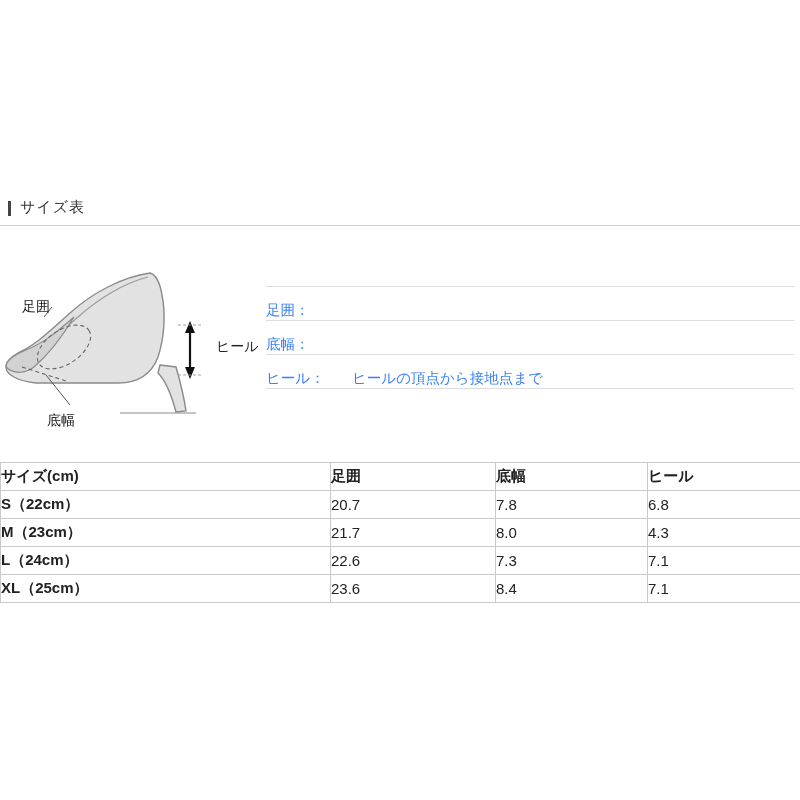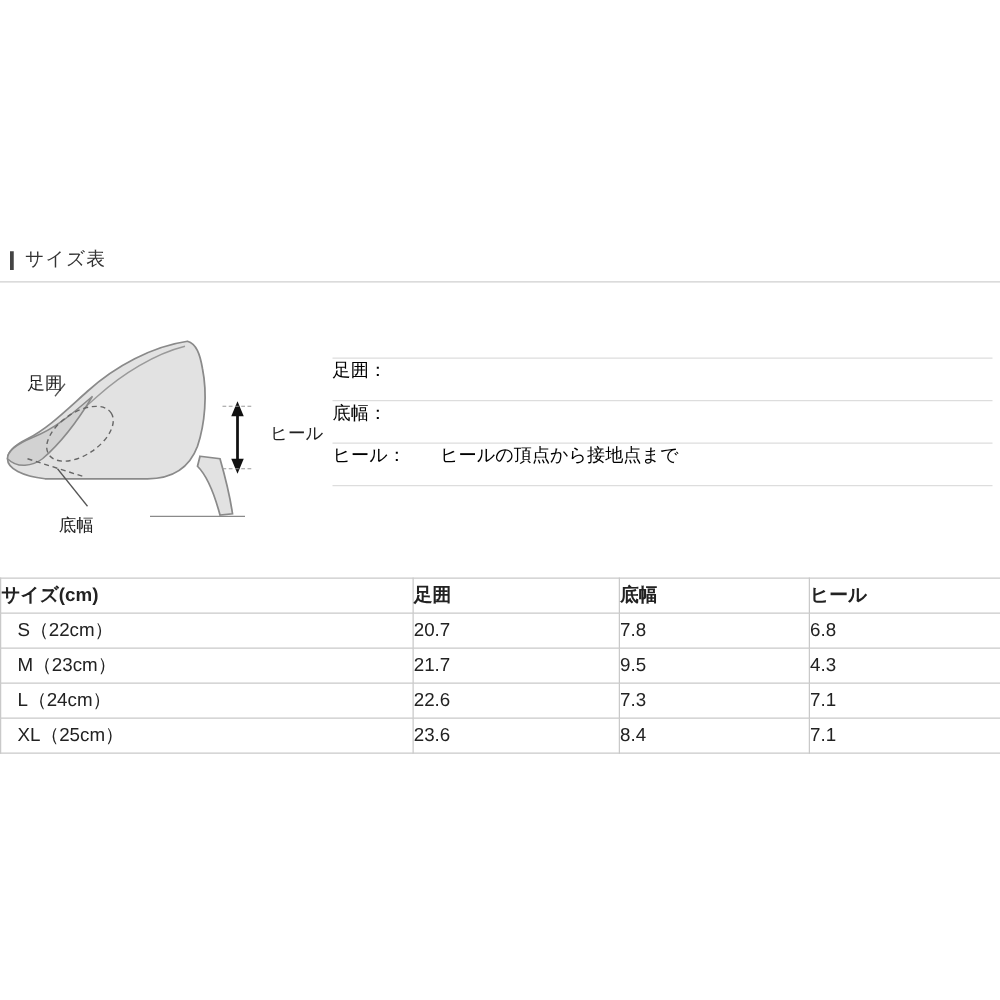--- a/index.html
+++ b/index.html
@@ -66,25 +66,25 @@
 
   
   .defs {
     position: absolute;
     left: 266px;
     top: 286px;
     width: 528px;
   }
   .def-row {
     display: flex;
-    align-items: flex-start;
+    align-items: flex-end;
     height: 33px;
     border-bottom: 1px solid #dddddd;
     font-size: 14.5px;
-    color: #000000;
+    color: #3b82f6;
   }
   .def-row:first-child { border-top: 1px solid #dddddd; }
   .def-term {
     width: 86px;
     flex: 0 0 86px;
     white-space: nowrap;
   }
   .def-desc {
     flex: 1 1 auto;
     white-space: nowrap;
@@ -103,21 +103,21 @@
   .size-table th,
   .size-table td {
     border: 1px solid #c9c9c9;
     height: 27px;
     text-align: left;
     vertical-align: middle;
     color: #222222;
     padding: 0;
   }
   .size-table th { font-weight: bold; }
-  .size-table td.rowhead { font-weight: normal; padding-left: 13px; }
+  .size-table td.rowhead { font-weight: bold; }
   .size-table col.c1 { width: 330px; }
   .size-table col.c2 { width: 165px; }
   .size-table col.c3 { width: 152px; }
   .size-table col.c4 { width: 153px; }
 </style>
 </head>
 <body>
 
 <div class="section-heading">
   <div class="bar"></div>
@@ -186,21 +186,21 @@
   <tbody>
     <tr>
       <td class="rowhead">S（22cm）</td>
       <td>20.7</td>
       <td>7.8</td>
       <td>6.8</td>
     </tr>
     <tr>
       <td class="rowhead">M（23cm）</td>
       <td>21.7</td>
-      <td>9.5</td>
+      <td>8.0</td>
       <td>4.3</td>
     </tr>
     <tr>
       <td class="rowhead">L（24cm）</td>
       <td>22.6</td>
       <td>7.3</td>
       <td>7.1</td>
     </tr>
     <tr>
       <td class="rowhead">XL（25cm）</td>

